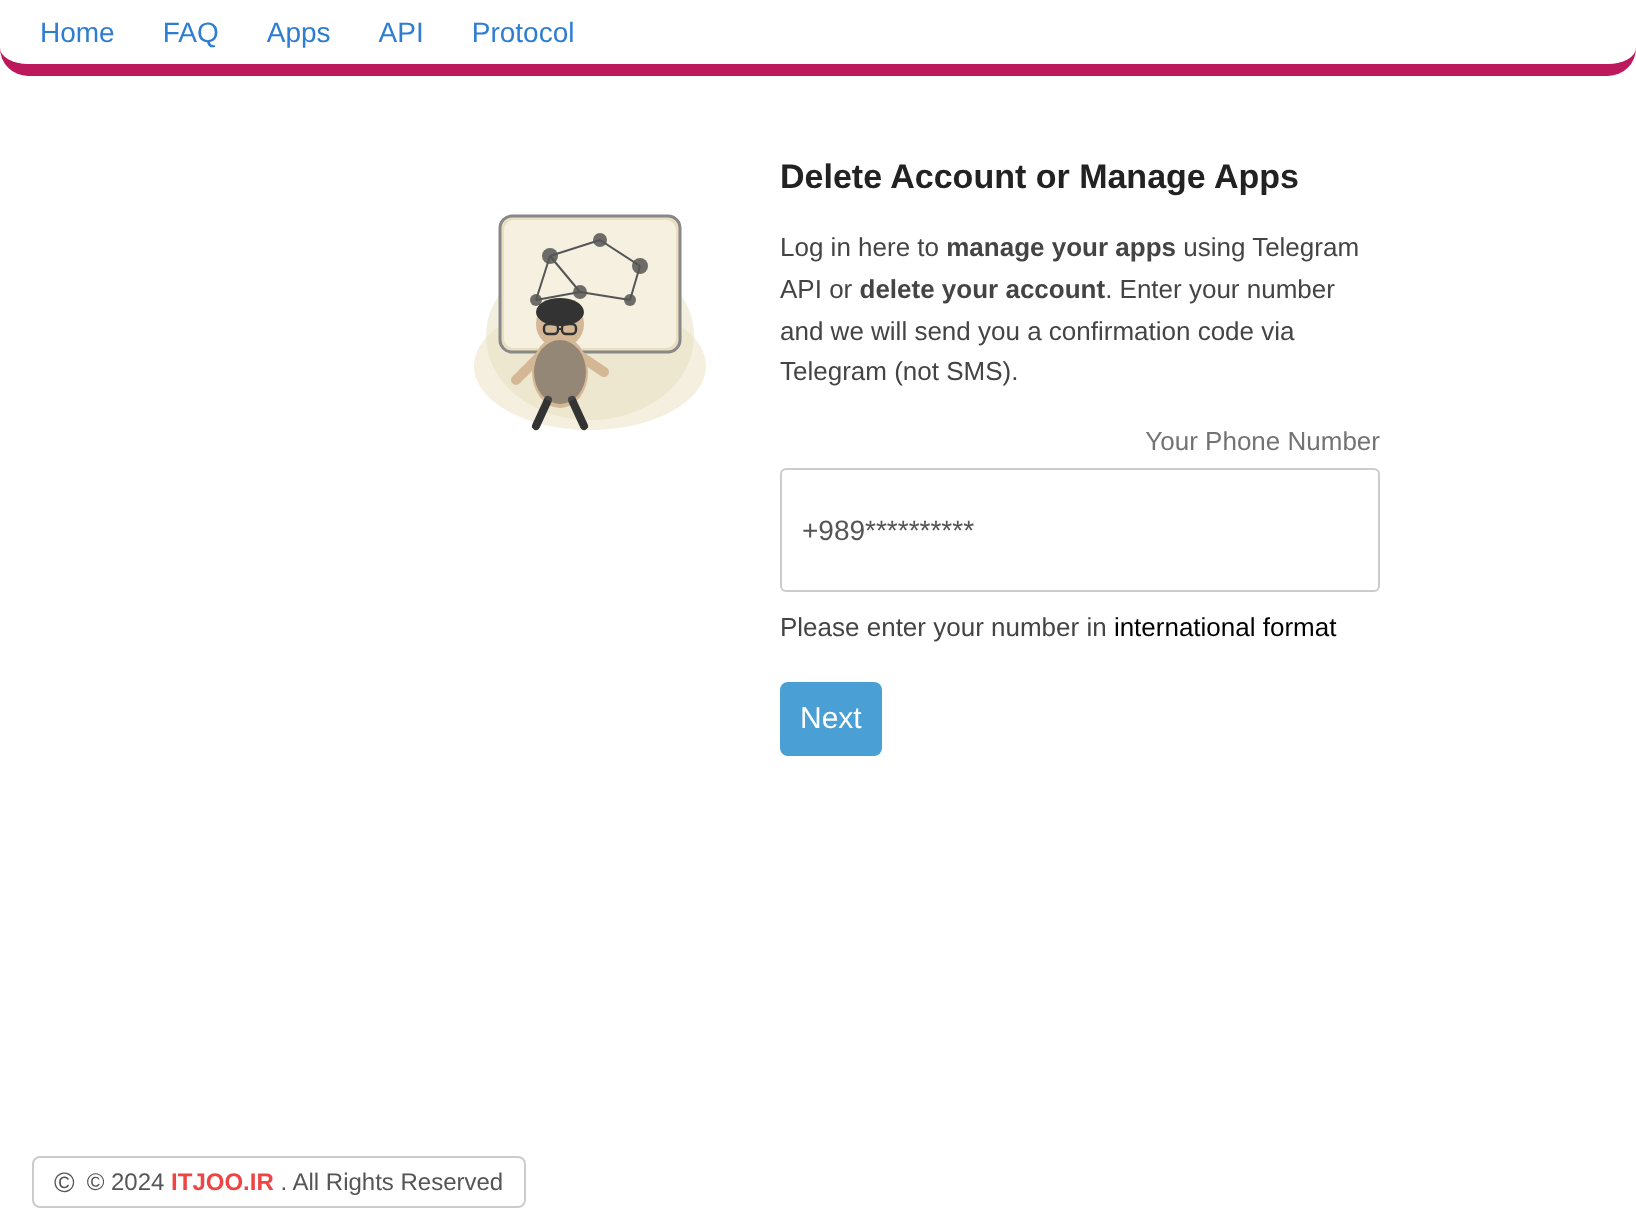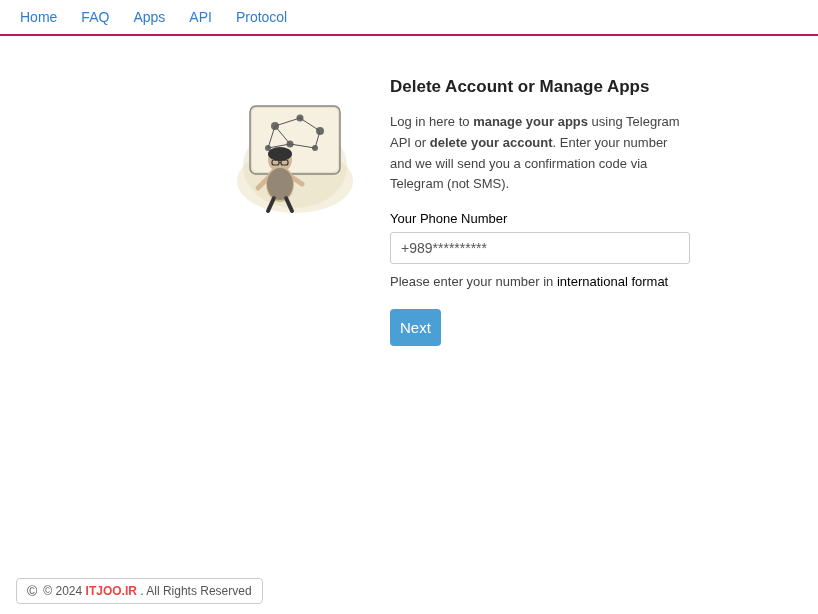--- a/index.html
+++ b/index.html
@@ -7,25 +7,26 @@
       font-family: Arial, sans-serif;
       font-size: 14px;
       color: #333;
       background: #fff;
       min-height: 614px;
       width: 818px;
     }
 
     
     nav {
-      border-bottom: 2px solid #be185d;
+      border-bottom: 6px solid #be185d;
       padding: 16px 20px;
       display: flex;
       align-items: center;
       height: 36px;
+      border-radius: 14px;
     }
     nav a {
       text-decoration: none;
       color: #2e7dd1;
       font-size: 14px;
       margin-right: 24px;
     }
 
     
     .main-content {
@@ -60,28 +61,29 @@
       line-height: 1.6;
       margin-bottom: 16px;
     }
 
     .form-area p strong, .form-area p b {
       font-weight: bold;
     }
 
     .label {
       font-size: 13px;
-      color: #000000;
+      color: #737373;
       margin-bottom: 6px;
       display: block;
+      text-align: right;
     }
 
     .phone-input {
       width: 100%;
-      padding: 7px 10px;
+      padding: 22px 10px;
       font-size: 14px;
       border: 1px solid #ccc;
       border-radius: 3px;
       color: #555;
       outline: none;
       margin-bottom: 8px;
     }
 
     .hint-text {
       font-size: 12px;

